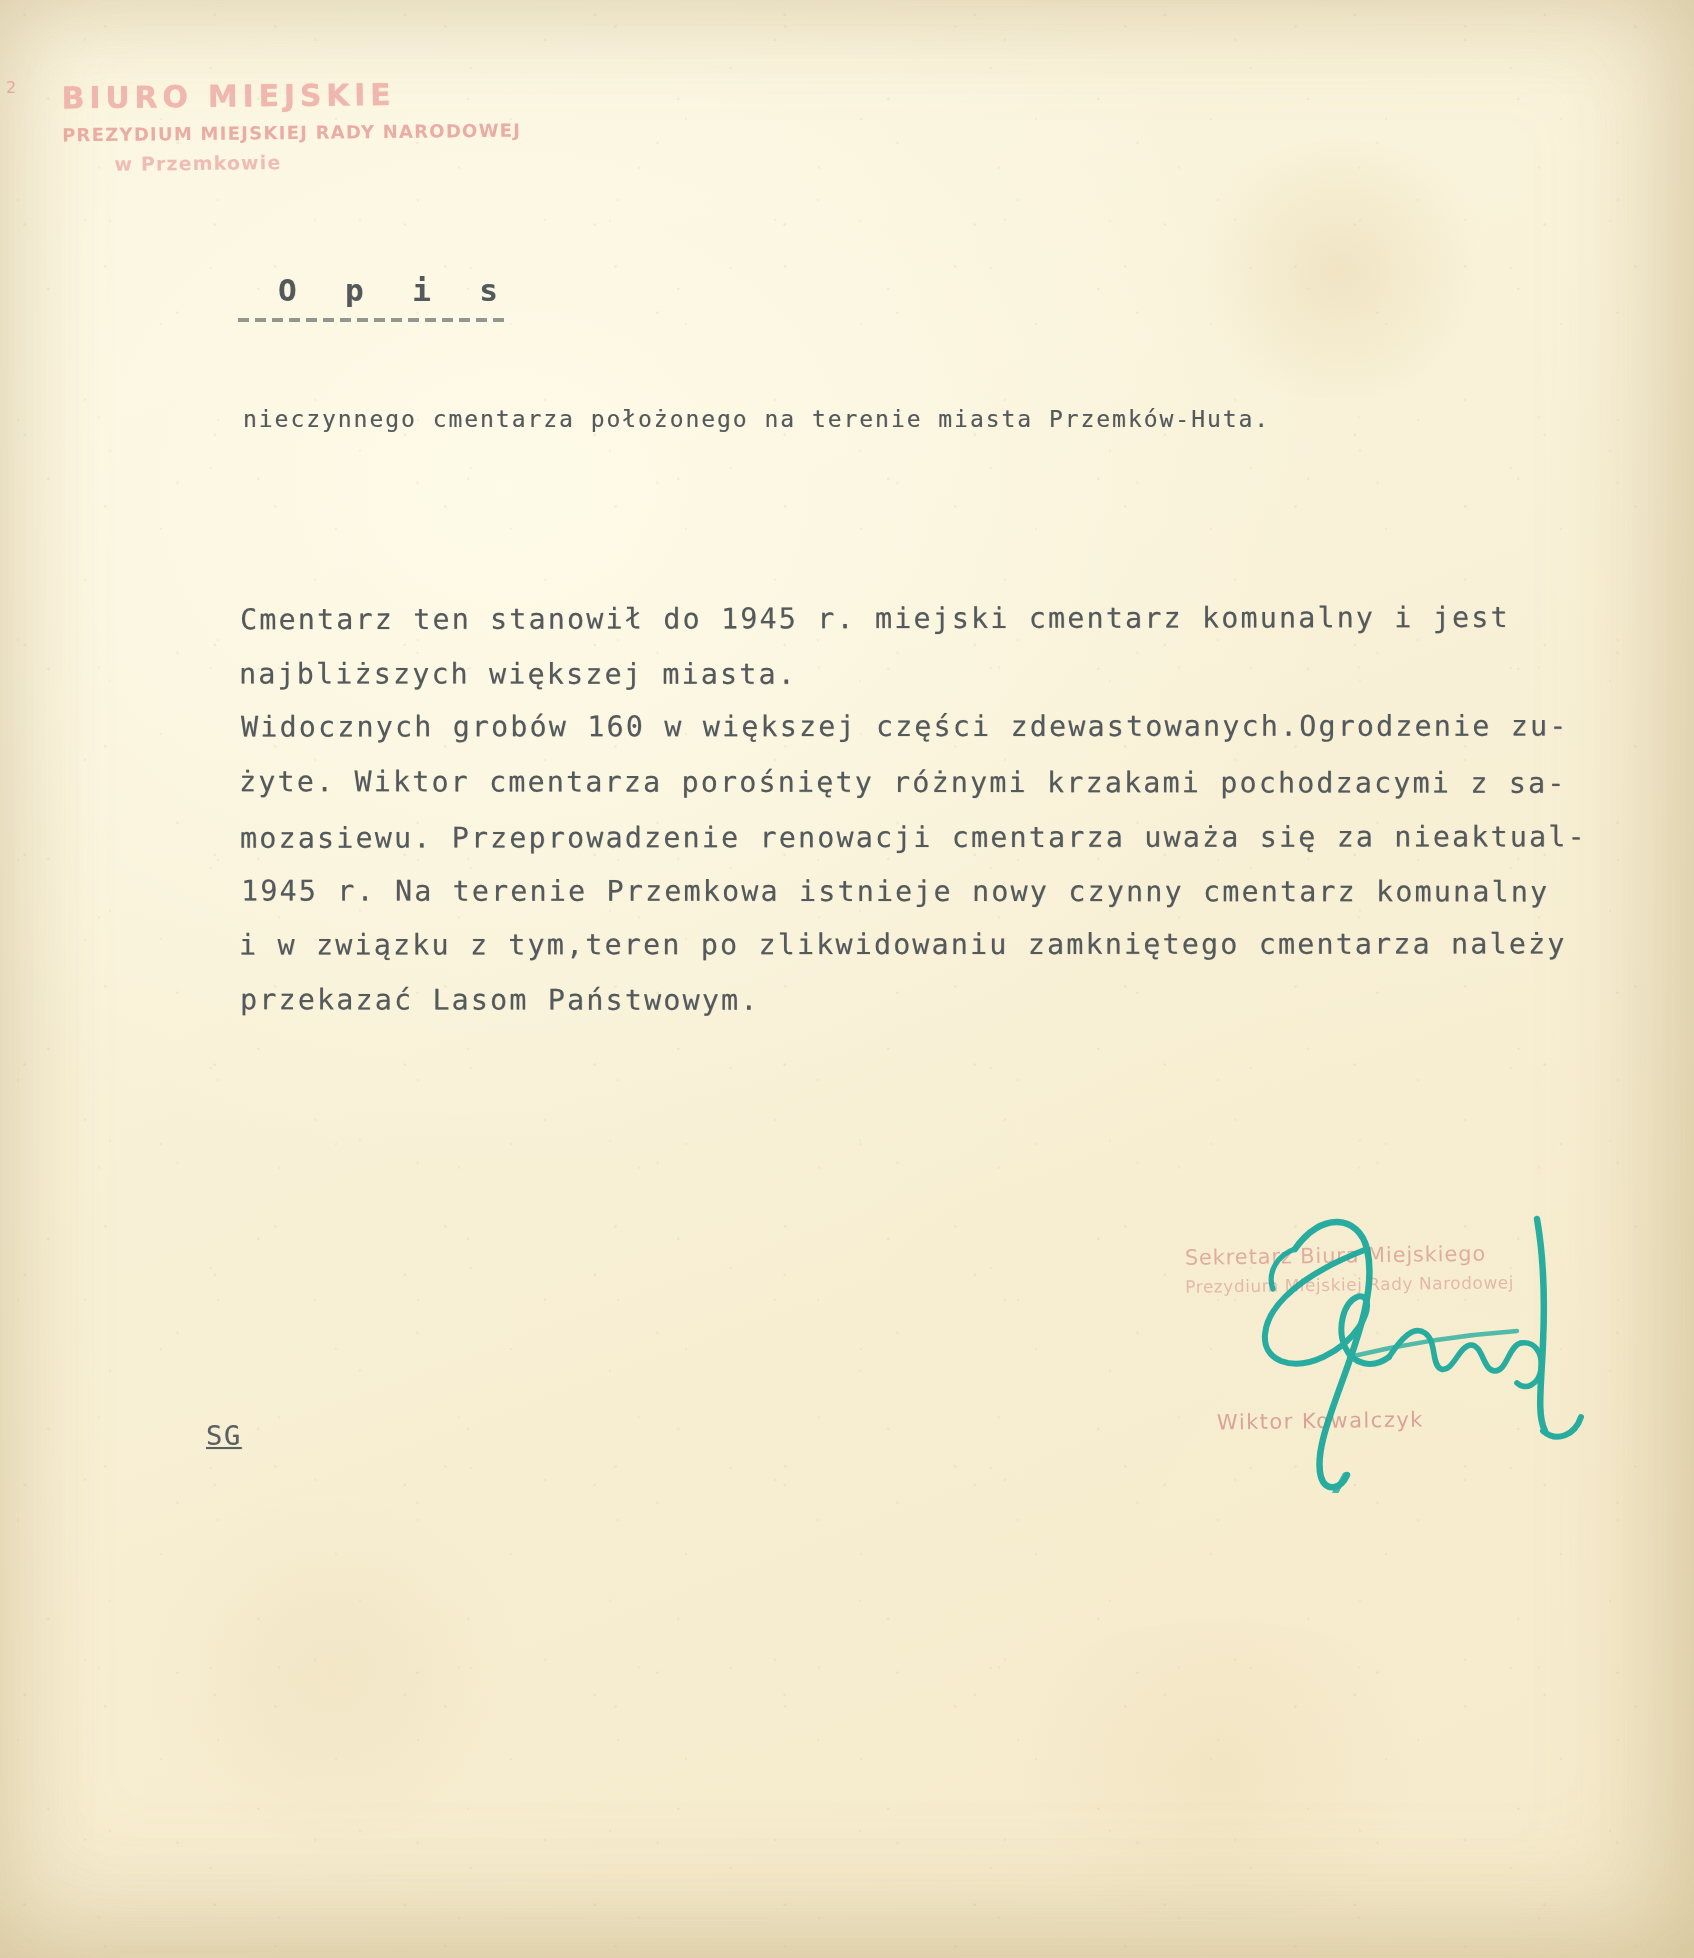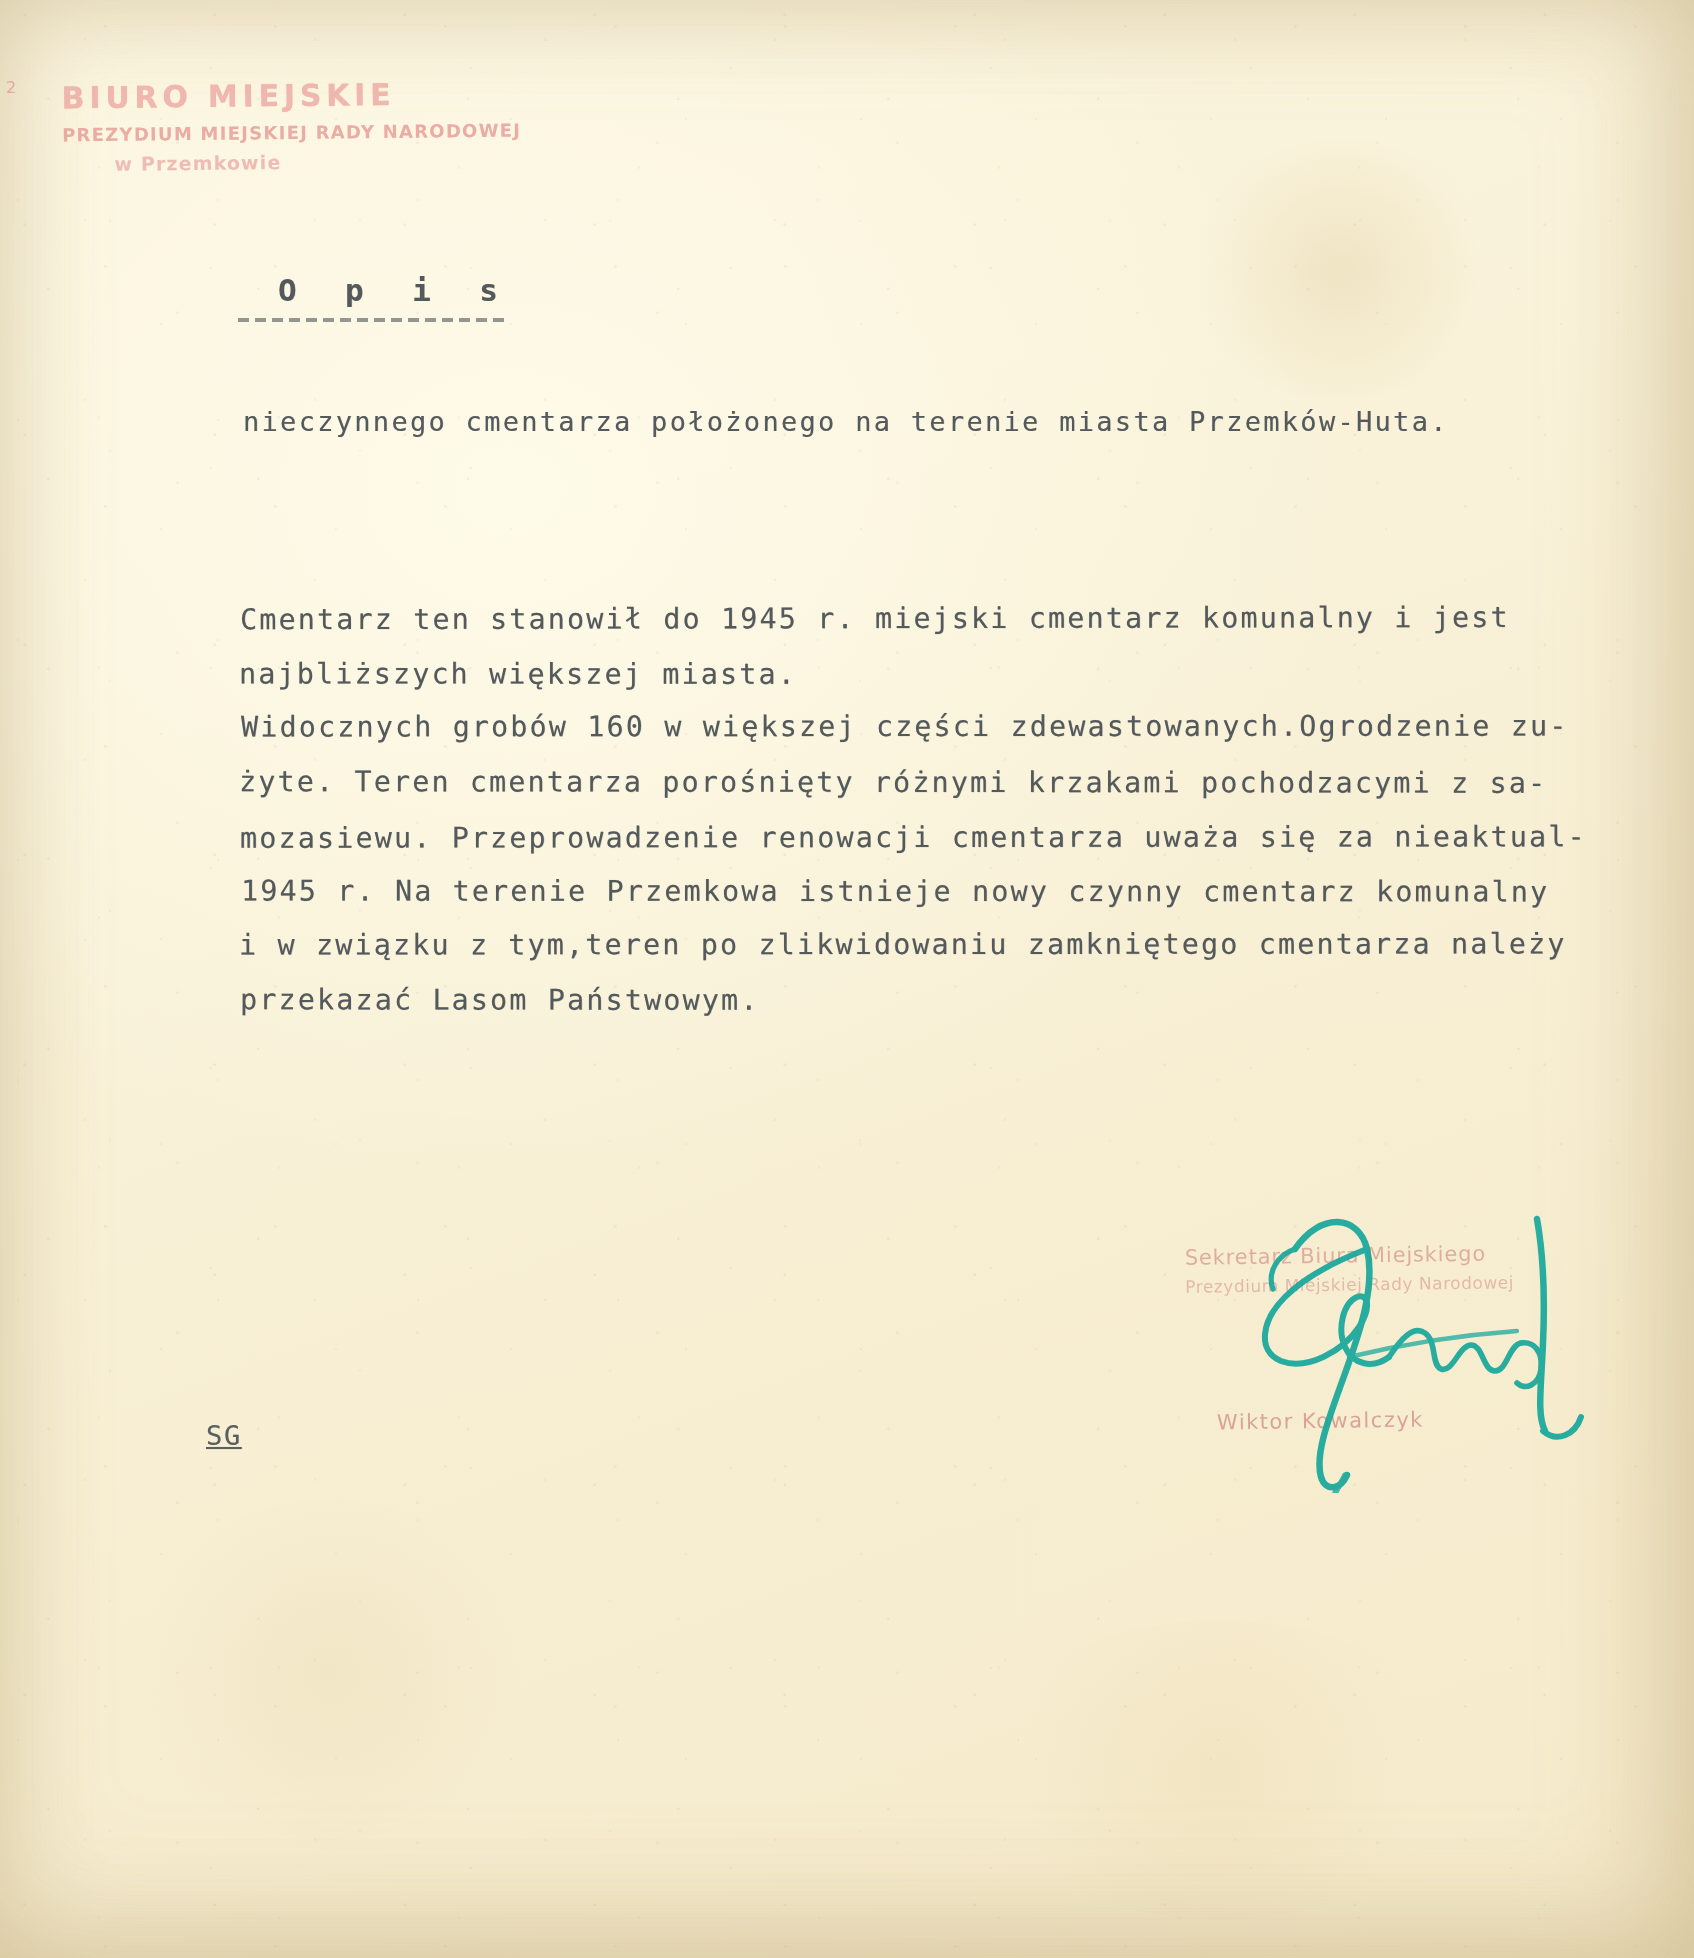--- a/index.html
+++ b/index.html
@@ -134,21 +134,21 @@
       #6a6f70 0px, #6a6f70 11px,
       rgba(0,0,0,0) 11px, rgba(0,0,0,0) 17px
     );
     opacity: .72;
   }
 
   .subtitle-line {
     position: absolute;
     left: 243px;
     top: 406px;
-    font-size: 27px;
+    font-size: 23px;
     letter-spacing: .085em;
     white-space: nowrap;
   }
 
   .body-block {
     position: absolute;
     left: 240px;
     top: 592px;
     width: 1400px;
   }
@@ -260,21 +260,21 @@
     <div class="doc-title">O p i s</div>
     <div class="title-rule"></div>
   </div>
 
   <div class="subtitle-line tw">nieczynnego cmentarza położonego na  terenie miasta Przemków-Huta.</div>
 
   <div class="body-block tw">
     <div class="body-line">Cmentarz ten stanowił do 1945 r. miejski cmentarz komunalny i jest</div>
     <div class="body-line">najbliższych większej miasta.</div>
     <div class="body-line">Widocznych grobów 160 w większej części zdewastowanych.Ogrodzenie zu-</div>
-    <div class="body-line">żyte. Teren  cmentarza porośnięty różnymi krzakami pochodzacymi z sa-</div>
+    <div class="body-line">żyte. Wiktor  cmentarza porośnięty różnymi krzakami pochodzacymi z sa-</div>
     <div class="body-line">mozasiewu. Przeprowadzenie renowacji cmentarza uważa się za nieaktual-</div>
     <div class="body-line">1945 r. Na terenie Przemkowa istnieje nowy czynny cmentarz komunalny</div>
     <div class="body-line">i w związku z tym,teren po zlikwidowaniu zamkniętego cmentarza należy</div>
     <div class="body-line">przekazać Lasom Państwowym.</div>
   </div>
 
   <div class="sig-area">
 
     <div class="sig-stamp">
       <div class="sig-stamp-line1">Sekretarz Biura Miejskiego</div>

